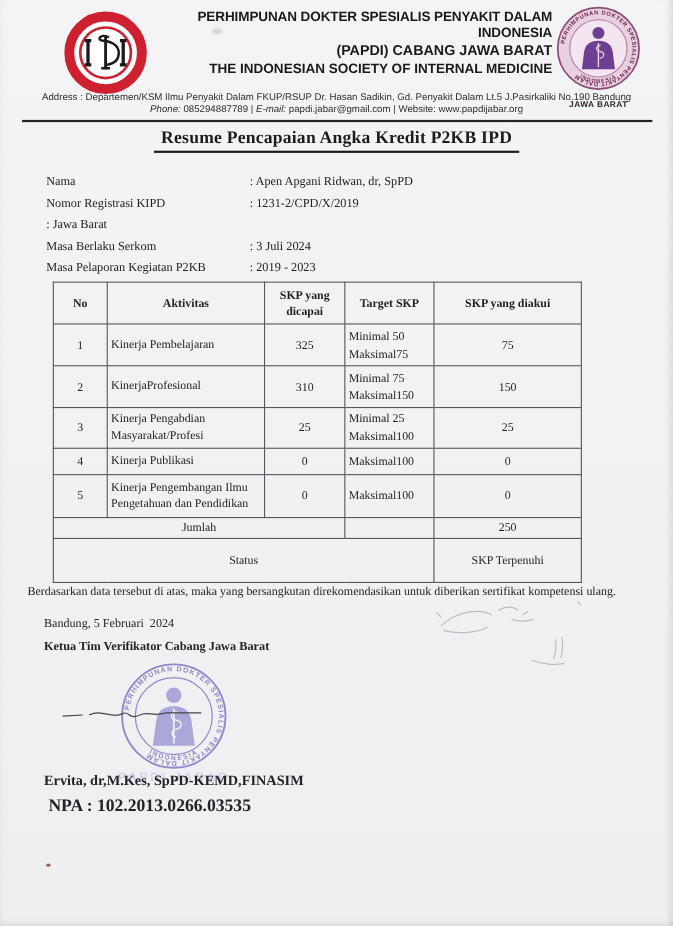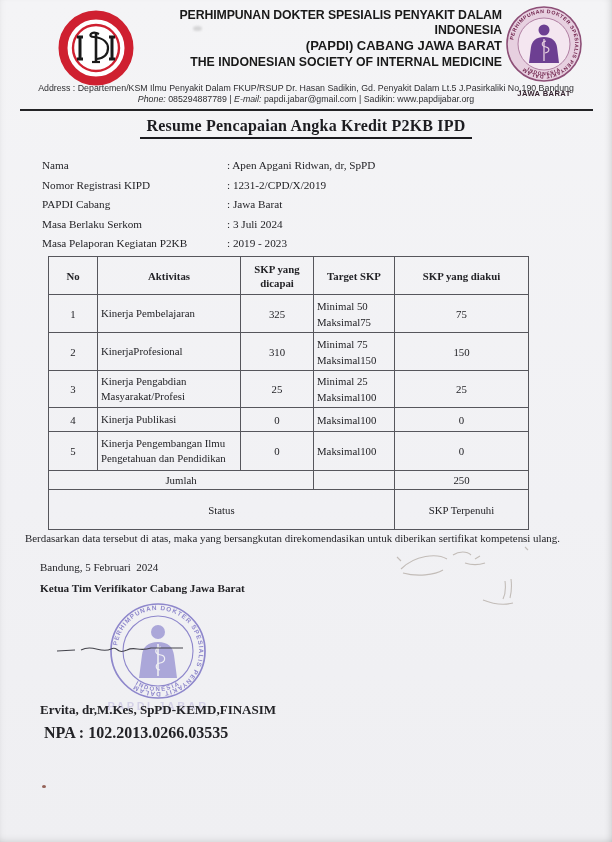--- a/index.html
+++ b/index.html
@@ -105,39 +105,38 @@
     <div class="seal-caption">JAWA BARAT</div>
   </div>
 
   <div class="hdr-center">
     <div class="hl1">PERHIMPUNAN DOKTER SPESIALIS PENYAKIT DALAM INDONESIA</div>
     <div class="hl2">(PAPDI) CABANG JAWA BARAT</div>
     <div class="hl3">THE INDONESIAN SOCIETY OF INTERNAL MEDICINE</div>
   </div>
   <div class="addr">Address : Departemen/KSM Ilmu Penyakit Dalam FKUP/RSUP Dr. Hasan Sadikin, Gd. Penyakit Dalam Lt.5 J.Pasirkaliki No.190 Bandung</div>
   <div class="phoneline">
-    <span class="it">Phone:</span><span> 085294887789 </span><span>| </span><span class="it">E-mail:</span><span> papdi.jabar@gmail.com </span><span>| </span><span>Sadikin:</span><span> www.papdijabar.org</span>
+    <span class="it">Phone:</span><span> 085294887789 </span><span>| </span><span class="it">E-mail:</span><span> papdi.jabar@gmail.com </span><span>| </span><span>Website:</span><span> www.papdijabar.org</span>
   </div>
   <div class="hrule"></div>
 
   <div class="doc-title">
     <span>Resume Pencapaian Angka Kredit P2KB IPD</span>
   </div>
 
   <div class="fields">
     <div class="frow">
       <span class="flabel">Nama</span>
       <span class="fvalue">: Apen Apgani Ridwan, dr, SpPD</span>
     </div>
     <div class="frow">
       <span class="flabel">Nomor Registrasi KIPD</span>
       <span class="fvalue">: 1231-2/CPD/X/2019</span>
     </div>
     <div class="frow">
-      <span class="flabel">PAPDI Cabang</span>
       <span class="fvalue">: Jawa Barat</span>
     </div>
     <div class="frow">
       <span class="flabel">Masa Berlaku Serkom</span>
       <span class="fvalue">: 3 Juli 2024</span>
     </div>
     <div class="frow">
       <span class="flabel">Masa Pelaporan Kegiatan P2KB</span>
       <span class="fvalue">: 2019 - 2023</span>
     </div>

